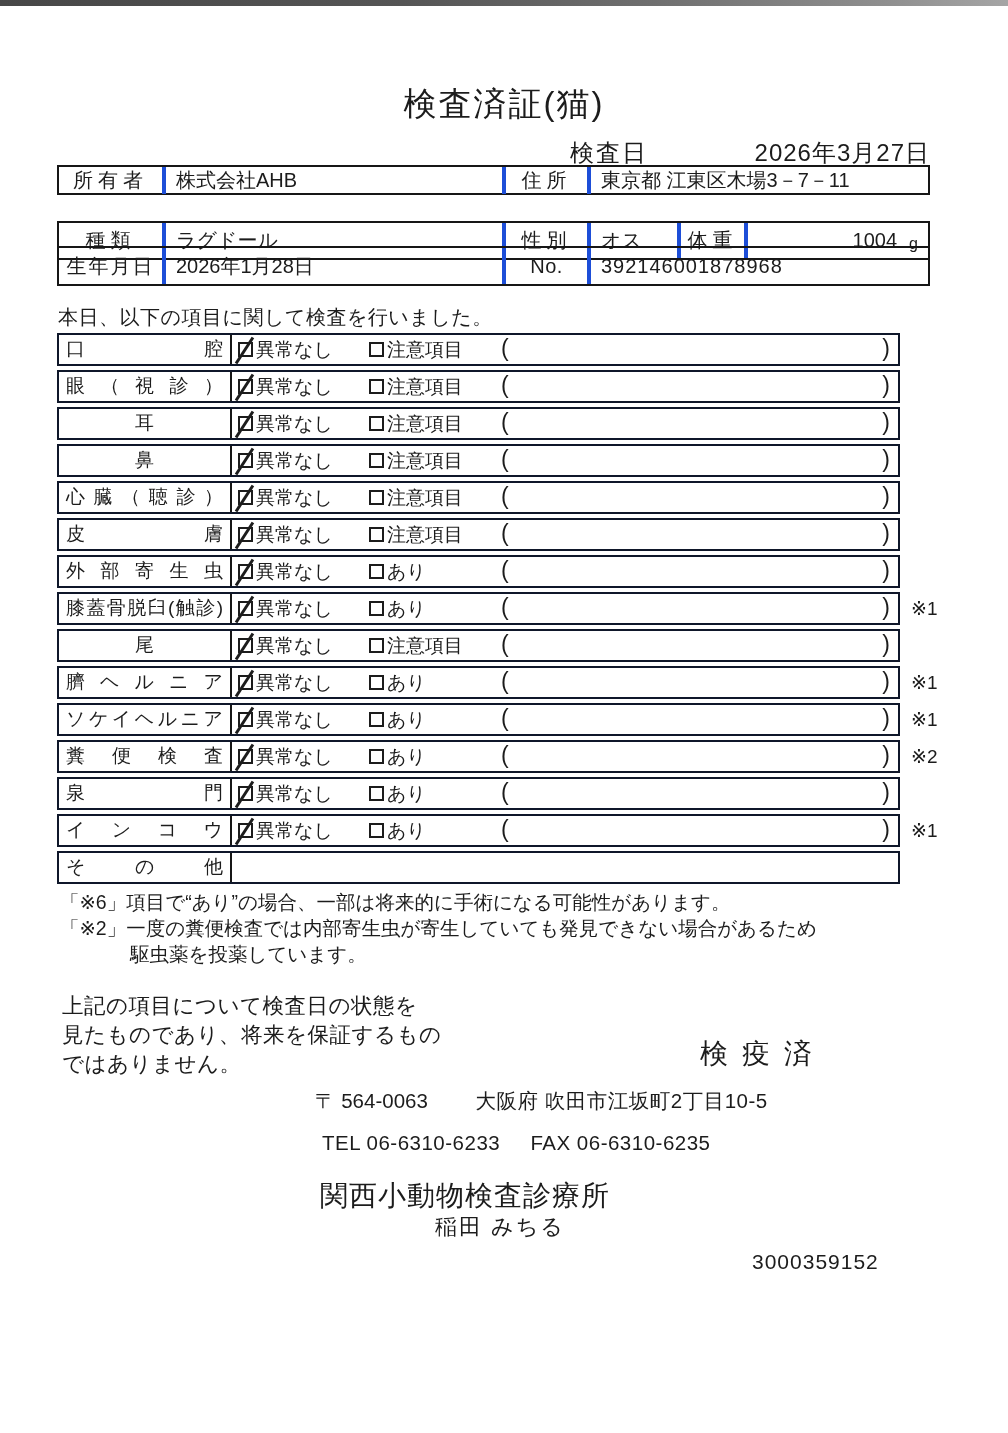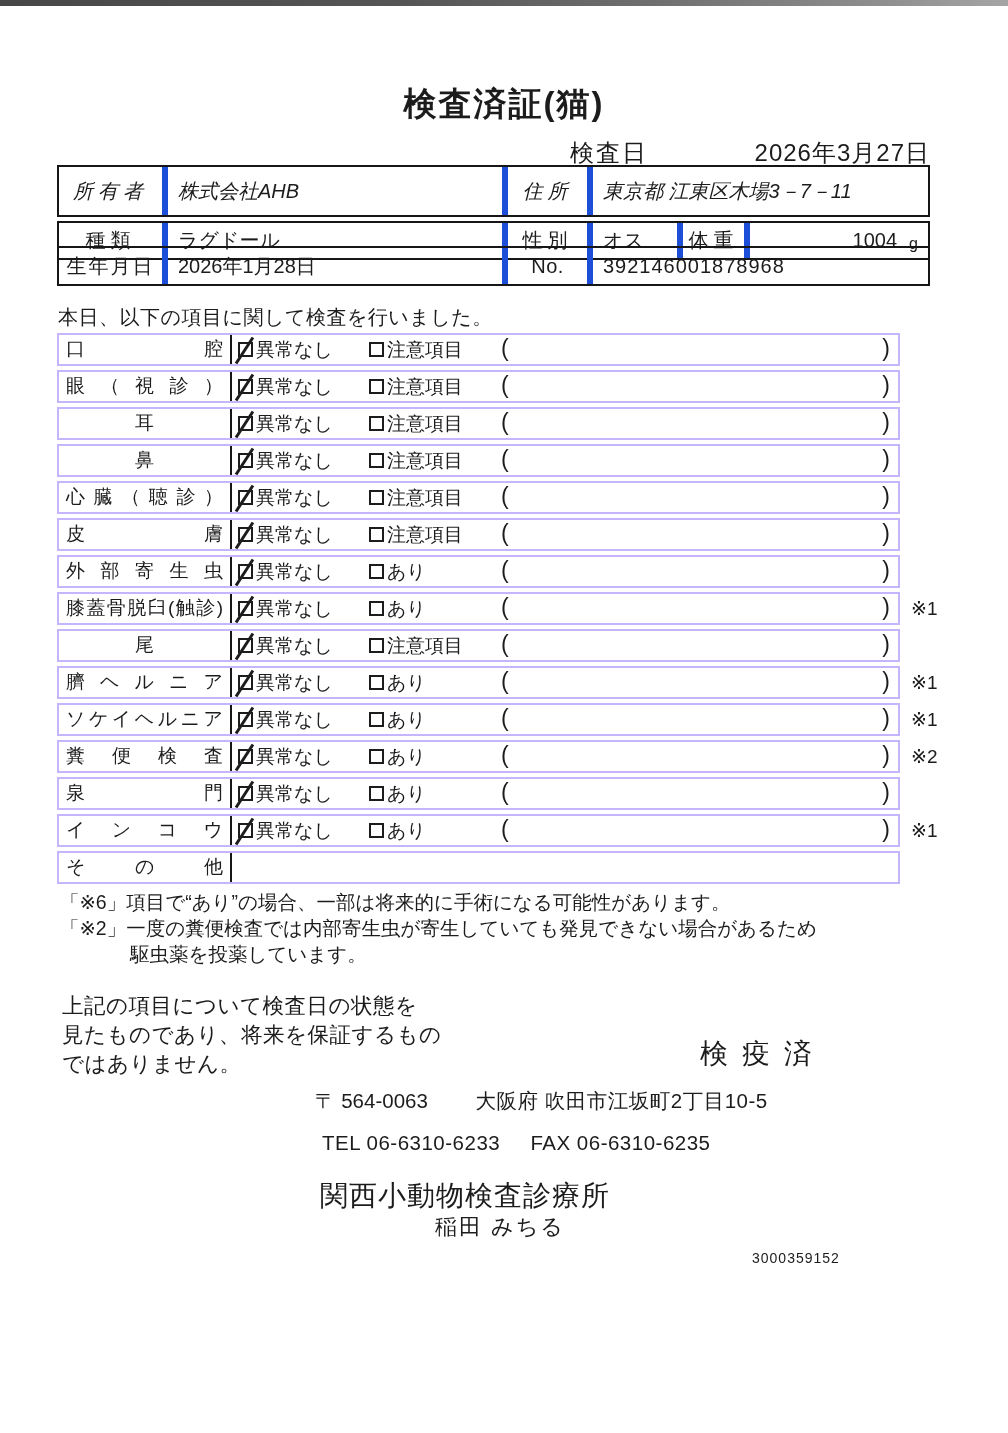--- a/index.html
+++ b/index.html
@@ -5,43 +5,43 @@
   * { margin:0; padding:0; box-sizing:border-box; }
   html,body { background:#e9e9e9; }
   body { font-family:"Liberation Sans","DejaVu Sans",sans-serif; }
   .page {
     position:relative; width:1008px; height:1433px; background:#ffffff;
     color:#1c1c1c; overflow:hidden; margin:0 auto;
   }
   .scan-bar { position:absolute; top:0; left:0; width:1008px; height:6px;
     background:linear-gradient(90deg,#474747 0%,#555 40%,#6f6f6f 65%,#8f8f8f 88%,#a5a5a5 100%); }
   .title { position:absolute; top:82px; left:0; width:1008px; text-align:center;
-    font-size:33px; font-weight:bold; letter-spacing:2px; }
+    font-size:33px; font-weight:normal; letter-spacing:2px; }
   .date-row { position:absolute; top:137px; left:57px; width:873px; display:flex; font-size:24px; }
   .date-label { margin-left:513px; letter-spacing:2px; }
   .date-value { margin-left:auto; letter-spacing:1px; }
 
   
   .hbox { position:absolute; left:57px; width:873px; border:2px solid #161616; display:grid; align-items:stretch; }
   .hbox > div { display:flex; align-items:center; font-size:20px; padding:0 10px; }
-  .hbox > div + div { border-left:6px solid #1d4ed8; }
+  .hbox > div + div { border-left:4px solid #1d4ed8; }
   .hcell-label { justify-content:center; letter-spacing:5px; padding:0 2px !important; }
-  .owner-box { top:165px; height:52px; grid-template-columns:103px 340px 85px 1fr;font-style:italic; }
+  .owner-box { top:165px; height:30px; grid-template-columns:103px 340px 85px 1fr; }
   .pet-box-a { top:221px; height:39px; grid-template-columns:103px 340px 85px 90px 67px 1fr; }
   .pet-box-b { top:246px; height:40px; grid-template-columns:103px 340px 85px 1fr; }
   .weight-cell { justify-content:flex-end; }
   .weight-unit { font-size:16px; margin-left:12px; margin-top:6px; }
   .no-label { letter-spacing:0.5px; }
   .no-value { font-size:22px; letter-spacing:1px; }
 
   .intro { position:absolute; top:304px; left:58px; font-size:20px; letter-spacing:0.5px; }
 
   
   .checklist { position:absolute; top:333px; left:57px; width:843px; }
-  .cl-row { position:relative; width:843px; height:33px; border:2px solid #c4b5fd;
+  .cl-row { position:relative; width:843px; height:33px; border:2px solid #0f172a;
     margin-bottom:4px; display:flex; }
   .cl-label { width:173px; height:100%; border-right:2px solid #161616; padding:0 7px;
     font-size:19px; line-height:28px; text-align:justify; text-align-last:justify;
     text-justify:inter-character; overflow:hidden; white-space:nowrap; }
   .cl-label.c { text-align:center; text-align-last:center; }
   .cl-body { flex:1; display:flex; align-items:center; padding:0 8px 0 6px; font-size:19px;text-align:right; }
   .opt { display:flex; align-items:center; }
   .o1 { width:131px; } .o2 { width:132px; }
   .cb { position:relative; display:inline-block; width:15px; height:15px;
     border:2px solid #1c1c1c; margin-right:3px; flex:0 0 auto; }
@@ -57,21 +57,21 @@
 
   .disclaimer { position:absolute; top:992px; left:62px; font-size:21.5px; line-height:29px; letter-spacing:0.5px; }
   .stamp { position:absolute; top:1035px; left:700px; font-size:28px; letter-spacing:14px; white-space:nowrap; }
 
   .postal-line { position:absolute; top:1087px; left:315px; font-size:20.5px; }
   .postal-addr { margin-left:42px; letter-spacing:0.5px; }
   .tel-line { position:absolute; top:1131px; left:322px; font-size:20.5px; letter-spacing:0.5px; }
   .fax { margin-left:24px; }
   .clinic-name { position:absolute; top:1177px; left:320px; font-size:28px; letter-spacing:1px; }
   .examiner { position:absolute; top:1212px; left:435px; font-size:22px; letter-spacing:2px; }
-  .serial { position:absolute; top:1250px; left:752px; font-size:14px; letter-spacing:1px; }
+  .serial { position:absolute; top:1250px; left:752px; font-size:21px; letter-spacing:1px; }
 </style>
 </head>
 <body>
 
 <div class="page">
   <div class="scan-bar"></div>
 
   <div class="title">検査済証(猫)</div>
 
   <div class="date-row">

